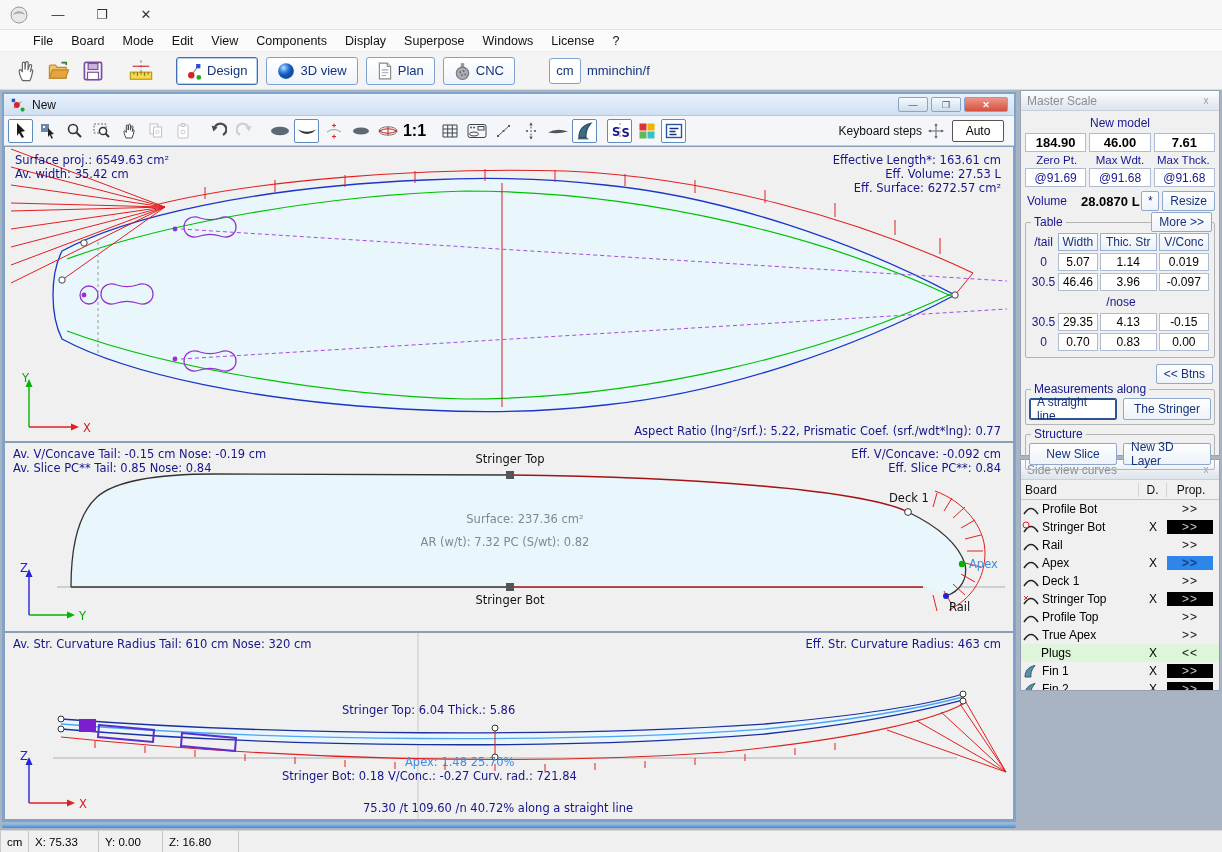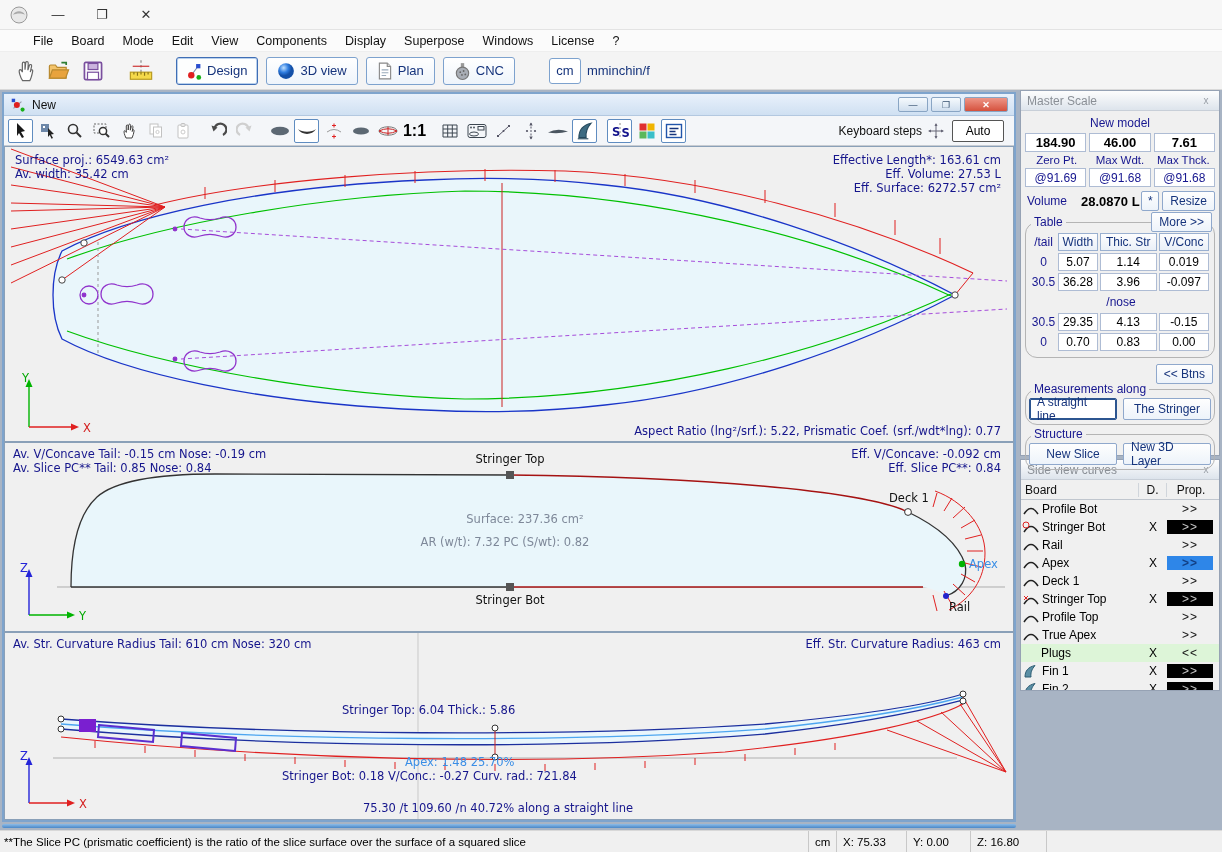--- a/index.html
+++ b/index.html
@@ -60,21 +60,21 @@
   .cell { flex:1; height:19px; background:#fff; border:1px solid #aebcd4; display:flex; align-items:center; justify-content:center; }
   .cell.bold { font-weight:bold; font-size:13px; color:#000; }
   .cell.navy { color:#16168f; }
   .lblrow { display:flex; margin-bottom:2px; }
   .lblrow span { flex:1; text-align:center; color:#16168f; font-size:11.5px; }
   .volrow { display:flex; align-items:center; height:24px; margin:2px 0 4px; }
   .volrow .vlab { color:#16168f; margin-left:2px; }
   .volrow .vval { font-weight:bold; font-size:13px; margin-left:14px; flex:1; }
   .smallbtn { border:1px solid #8fa8cc; border-radius:2px; background:linear-gradient(#fefefe,#edf3fa); color:#16347c; font-size:12px; height:20px; display:inline-flex; align-items:center; justify-content:center; padding:0 7px; }
   .smallbtn.star { width:18px; padding:0; margin-right:3px; }
-  .group { border:1px solid #b4b4b4; border-radius:12px; position:relative; margin:9px 0 4px; padding:8px 3px 4px; }
+  .group { border:1px solid #b4b4b4; border-radius:2px; position:relative; margin:9px 0 4px; padding:8px 3px 4px; }
   .group .legend { position:absolute; top:-8px; left:5px; background:#f0f0f0; padding:0 3px; color:#16168f; }
   .morebtn { position:absolute; top:-11px; right:2px; }
   .mtable { width:100%; border-collapse:separate; border-spacing:2px 2px; }
   .mtable td { height:18px; text-align:center; font-size:12px; }
   .mtable .rowlab { width:25px; color:#16168f; }
   .mtable .hbtn { border:1px solid #9ab0d0; background:linear-gradient(#fdfdfe,#eaf0f8); color:#16347c; }
   .mtable .val { border:1px solid #aebcd4; background:#fff; color:#000; }
   .noselab { color:#16168f; text-align:left; padding-left:2px; }
   .btnsrow { display:flex; justify-content:flex-end; margin:6px 2px -4px; position:relative; z-index:2; }
   .twobtn { display:flex; gap:6px; }
@@ -641,21 +641,21 @@
               <td class="hbtn">V/Conc</td>
             </tr>
             <tr>
               <td class="rowlab">0</td>
               <td class="val">5.07</td>
               <td class="val">1.14</td>
               <td class="val">0.019</td>
             </tr>
             <tr>
               <td class="rowlab">30.5</td>
-              <td class="val">36.28</td>
+              <td class="val">46.46</td>
               <td class="val">3.96</td>
               <td class="val">-0.097</td>
             </tr>
             <tr>
                   <td colspan="4" class="noselab">/nose</td>
                 </tr>
             <tr>
               <td class="rowlab">30.5</td>
               <td class="val">29.35</td>
               <td class="val">4.13</td>
@@ -811,19 +811,18 @@
             <span>Fin 2</span>
           </span>
         <span class="d">X</span>
         <span class="p black">&gt;&gt;</span>
       </div>
     </div>
   </div>
 </div>
 
 <div class="statusbar">
-  <div class="note">**The Slice PC (prismatic coefficient) is the ratio of the slice surface over the surface of a squared slice</div>
   <div class="scell u">cm</div>
   <div class="scell x">X: 75.33</div>
   <div class="scell y">Y: 0.00</div>
   <div class="scell z">Z: 16.80</div>
   <div class="scell e"></div>
 </div>
 
 </body></html>

